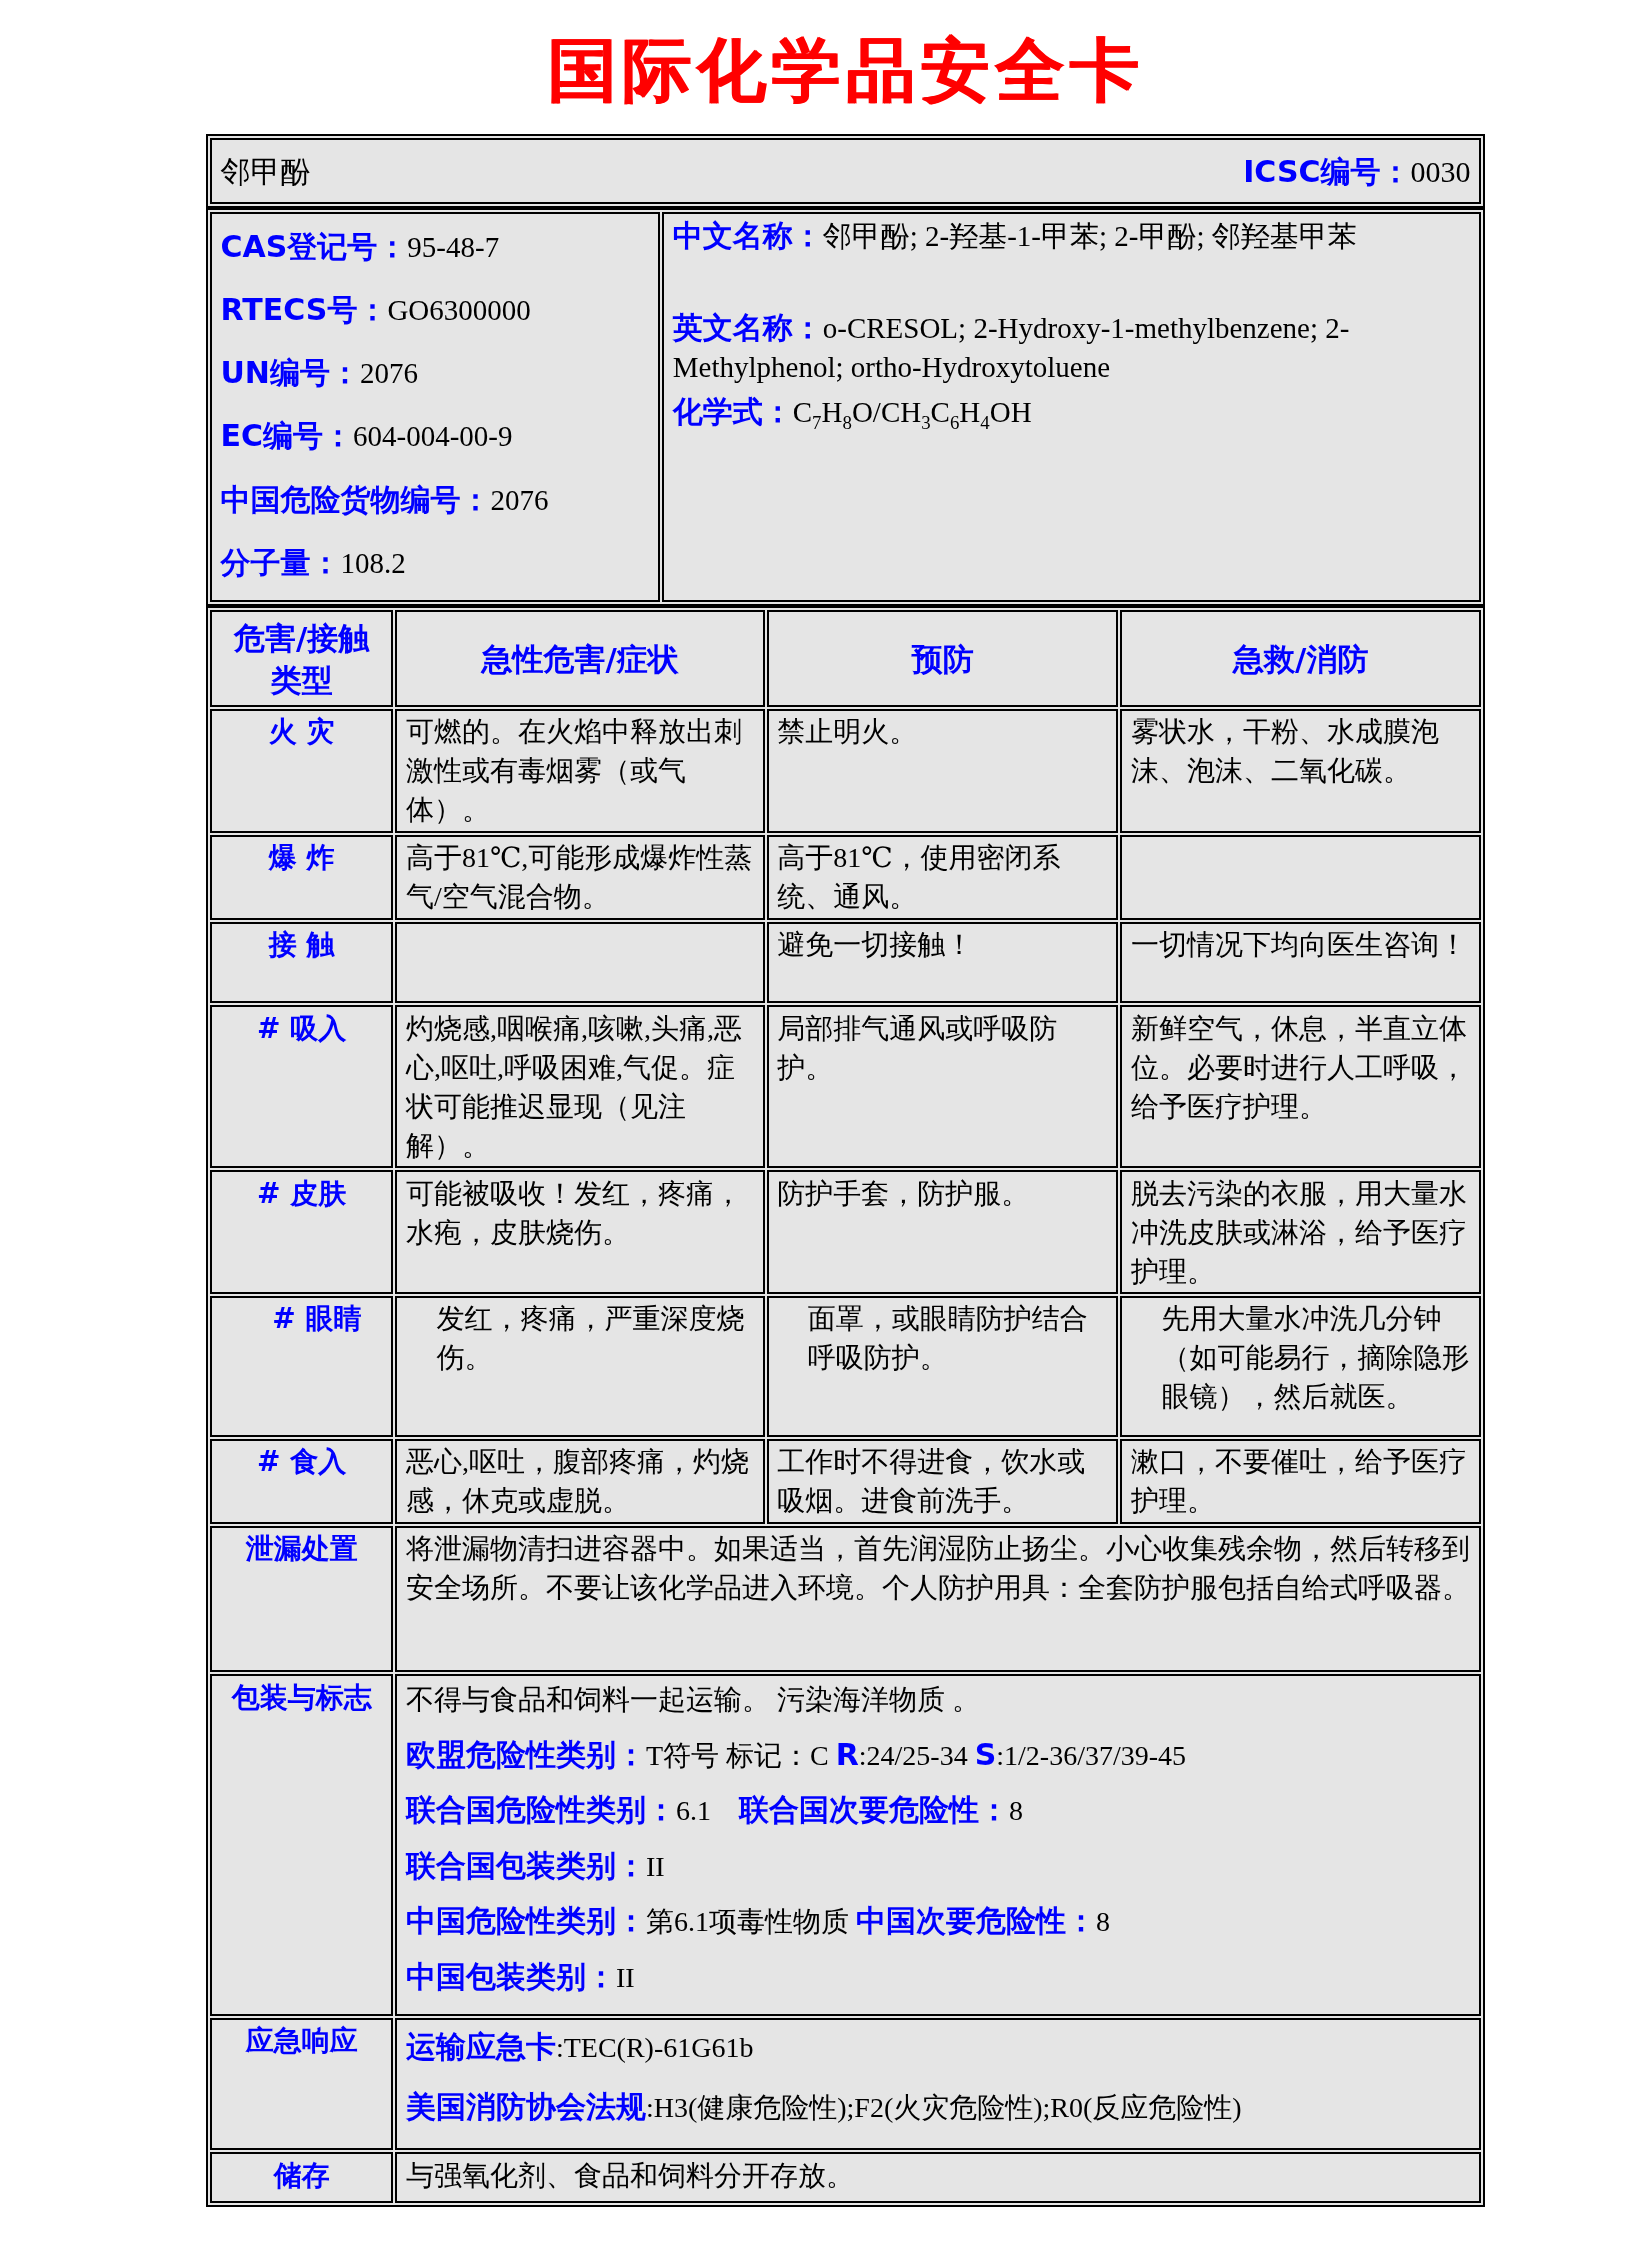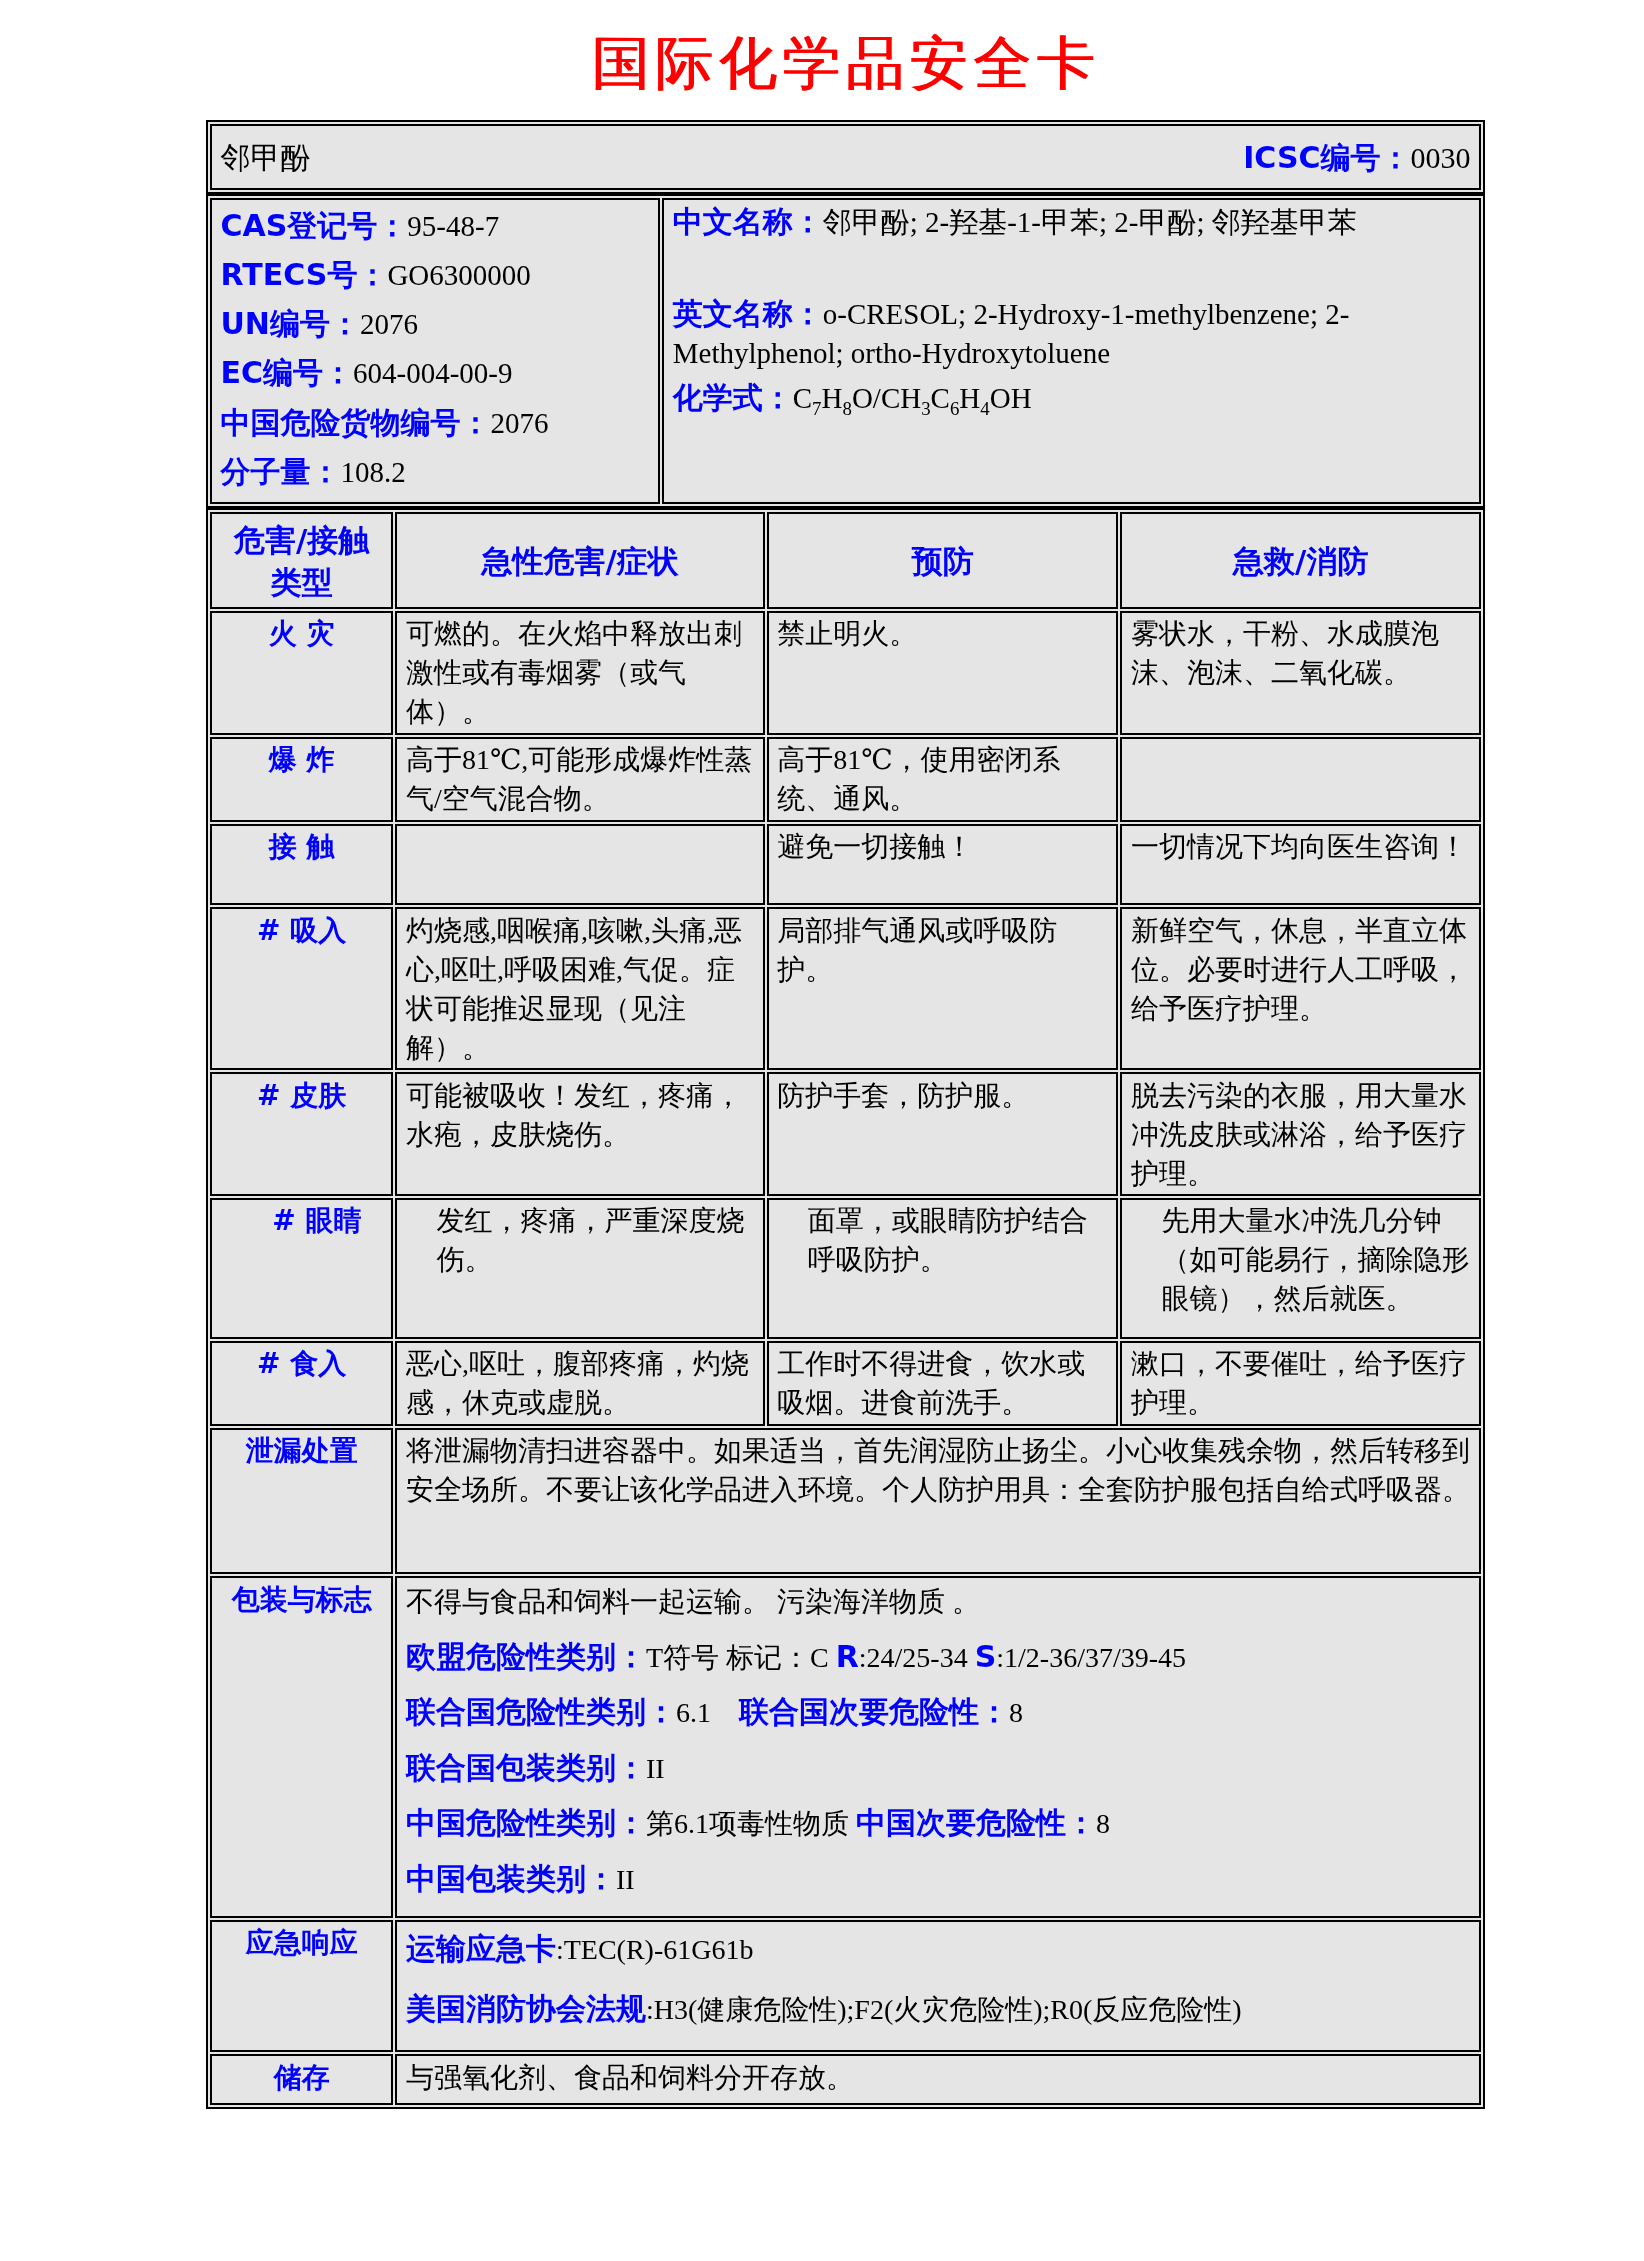--- a/index.html
+++ b/index.html
@@ -12,22 +12,22 @@
     height: 2261px;
     font-family: "Liberation Serif", "DejaVu Serif", serif;
     color: #000000;
   }
   .title {
     width: 1279px;
     margin: 25.4px 0 17px 206px;
     text-align: center;
     color: #ff0000;
     font-family: "DejaVu Sans", sans-serif;
-    font-weight: normal;
-    font-size: 58px;
+    font-weight: bold;
+    font-size: 69px;
     letter-spacing: 5.6px;
     text-shadow: 1.4px 0 0 #ff0000;
   }
   .card {
     width: 1279px;
     margin-left: 206px;
   }
   table.tbl {
     width: 100%;
     border-collapse: separate;
@@ -57,21 +57,21 @@
     min-height: 59px;
   }
   .chem-name { font-size: 30px; }
   .icsc { font-size: 30px; }
   .icsc .lbl { font-size: 30px; }
   
   td.id-left { width: 35%; padding: 5.6px 2.8px 5.6px 7px; }
   td.id-right { width: 65%; padding: 5.6px 10px; }
   .id-line {
     font-size: 29px;
-    line-height: 39px;
+    line-height: 53px;
     margin: 4.2px 0 9.2px 0;
   }
   .id-line .lbl { font-size: 30px; }
   .id-p {
     margin: 0 0 5.6px 0;
     font-size: 29px;
     line-height: 39px;
   }
   .id-p .lbl { font-size: 30px; }
   .id-p.en { margin-top: 52px; }

